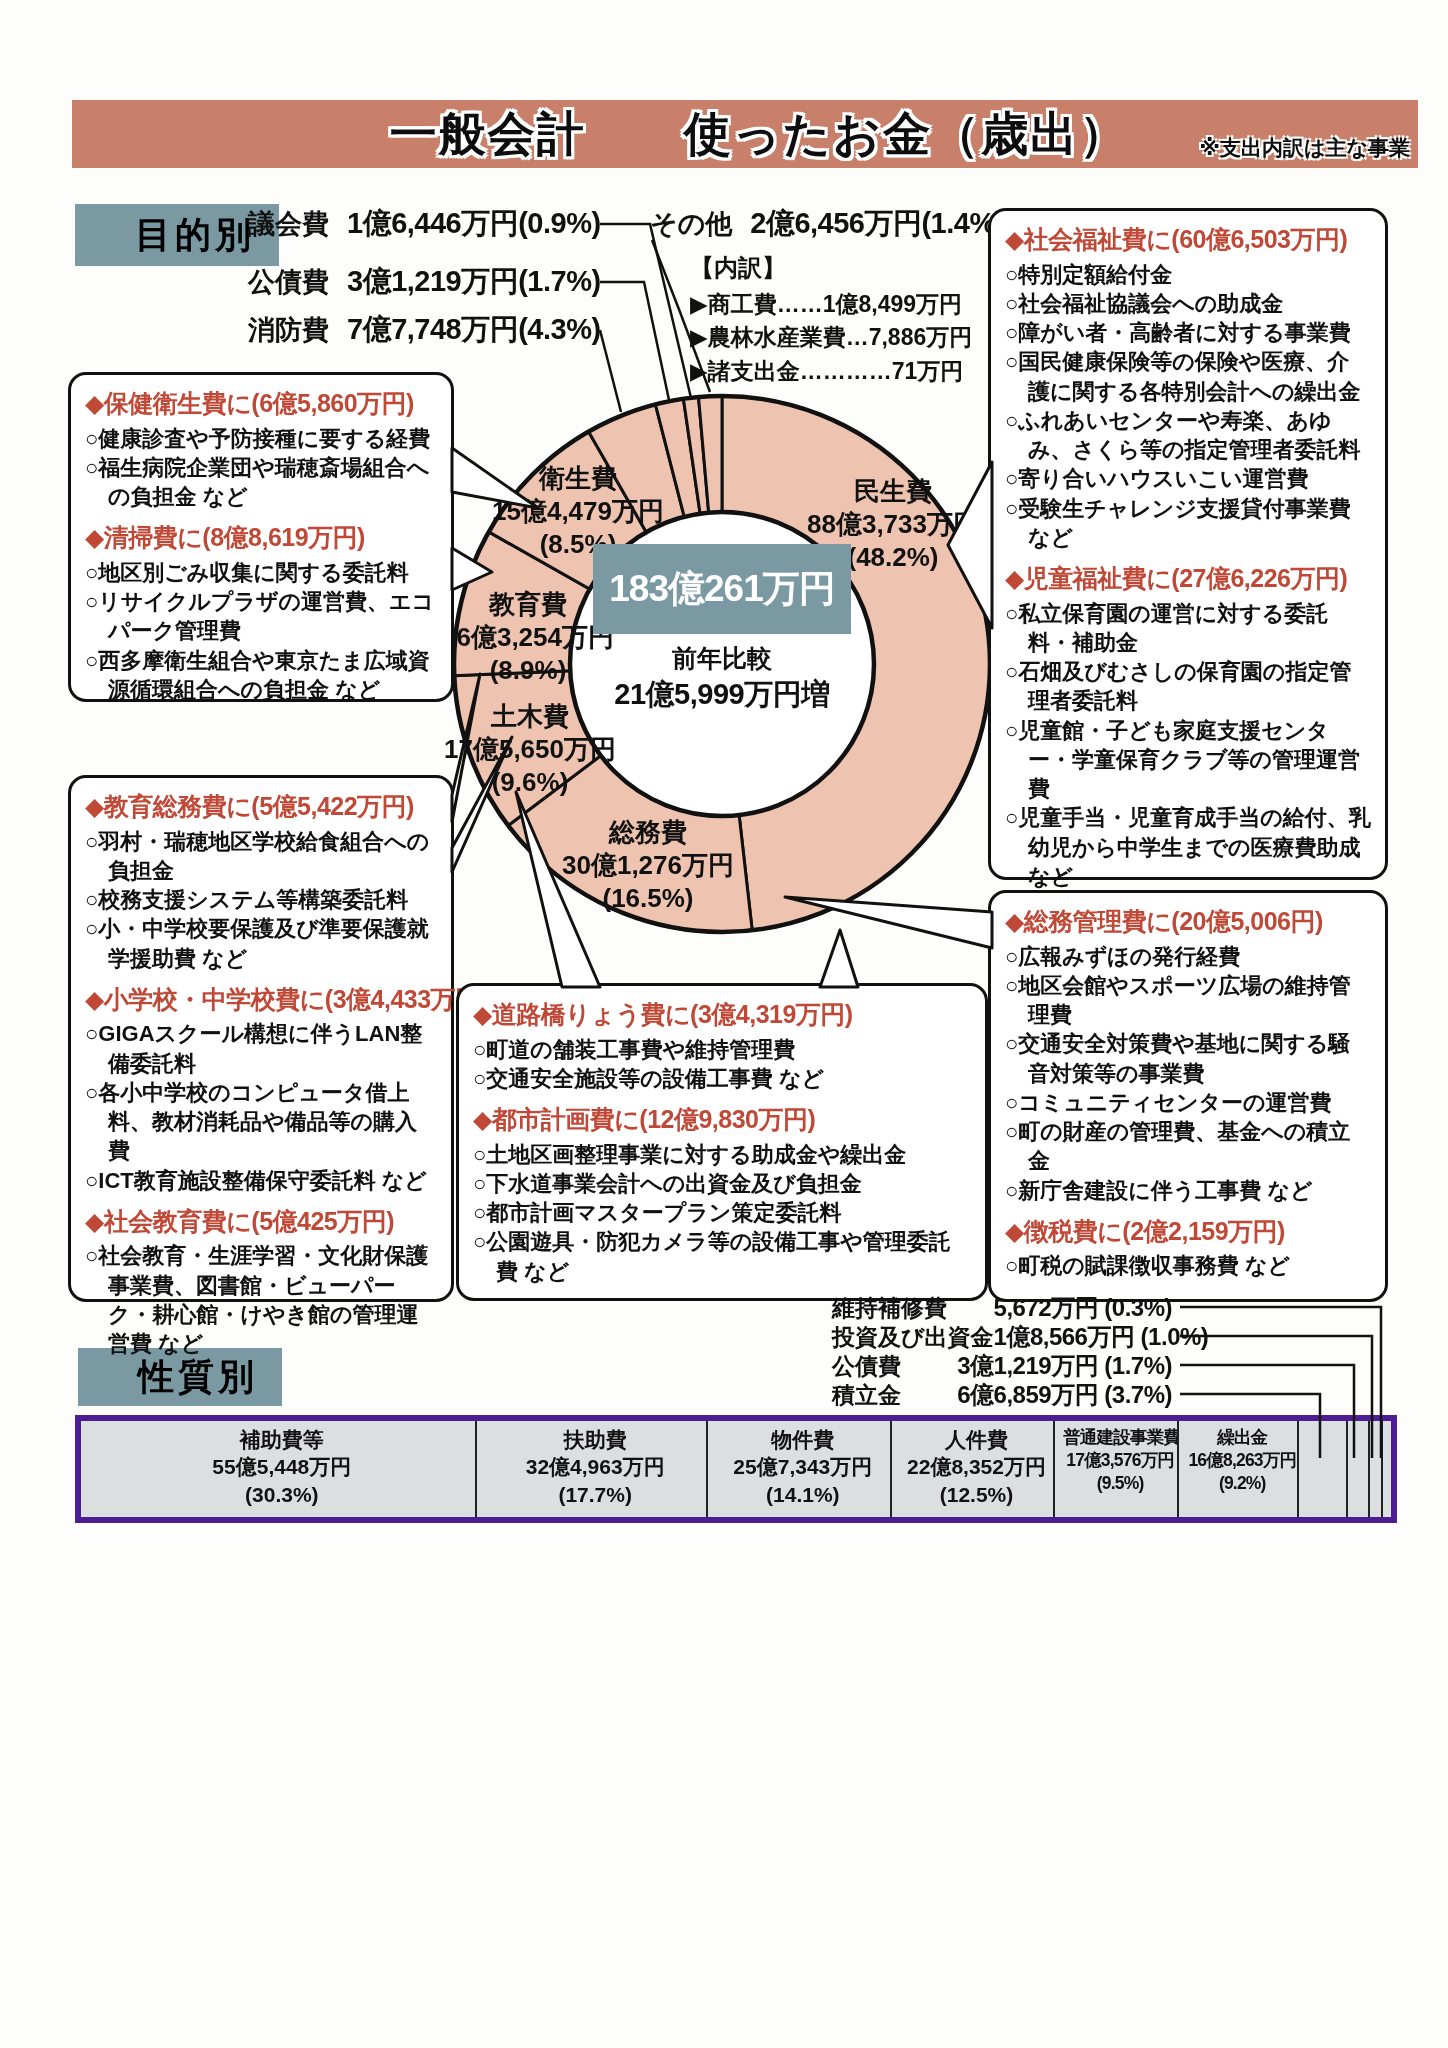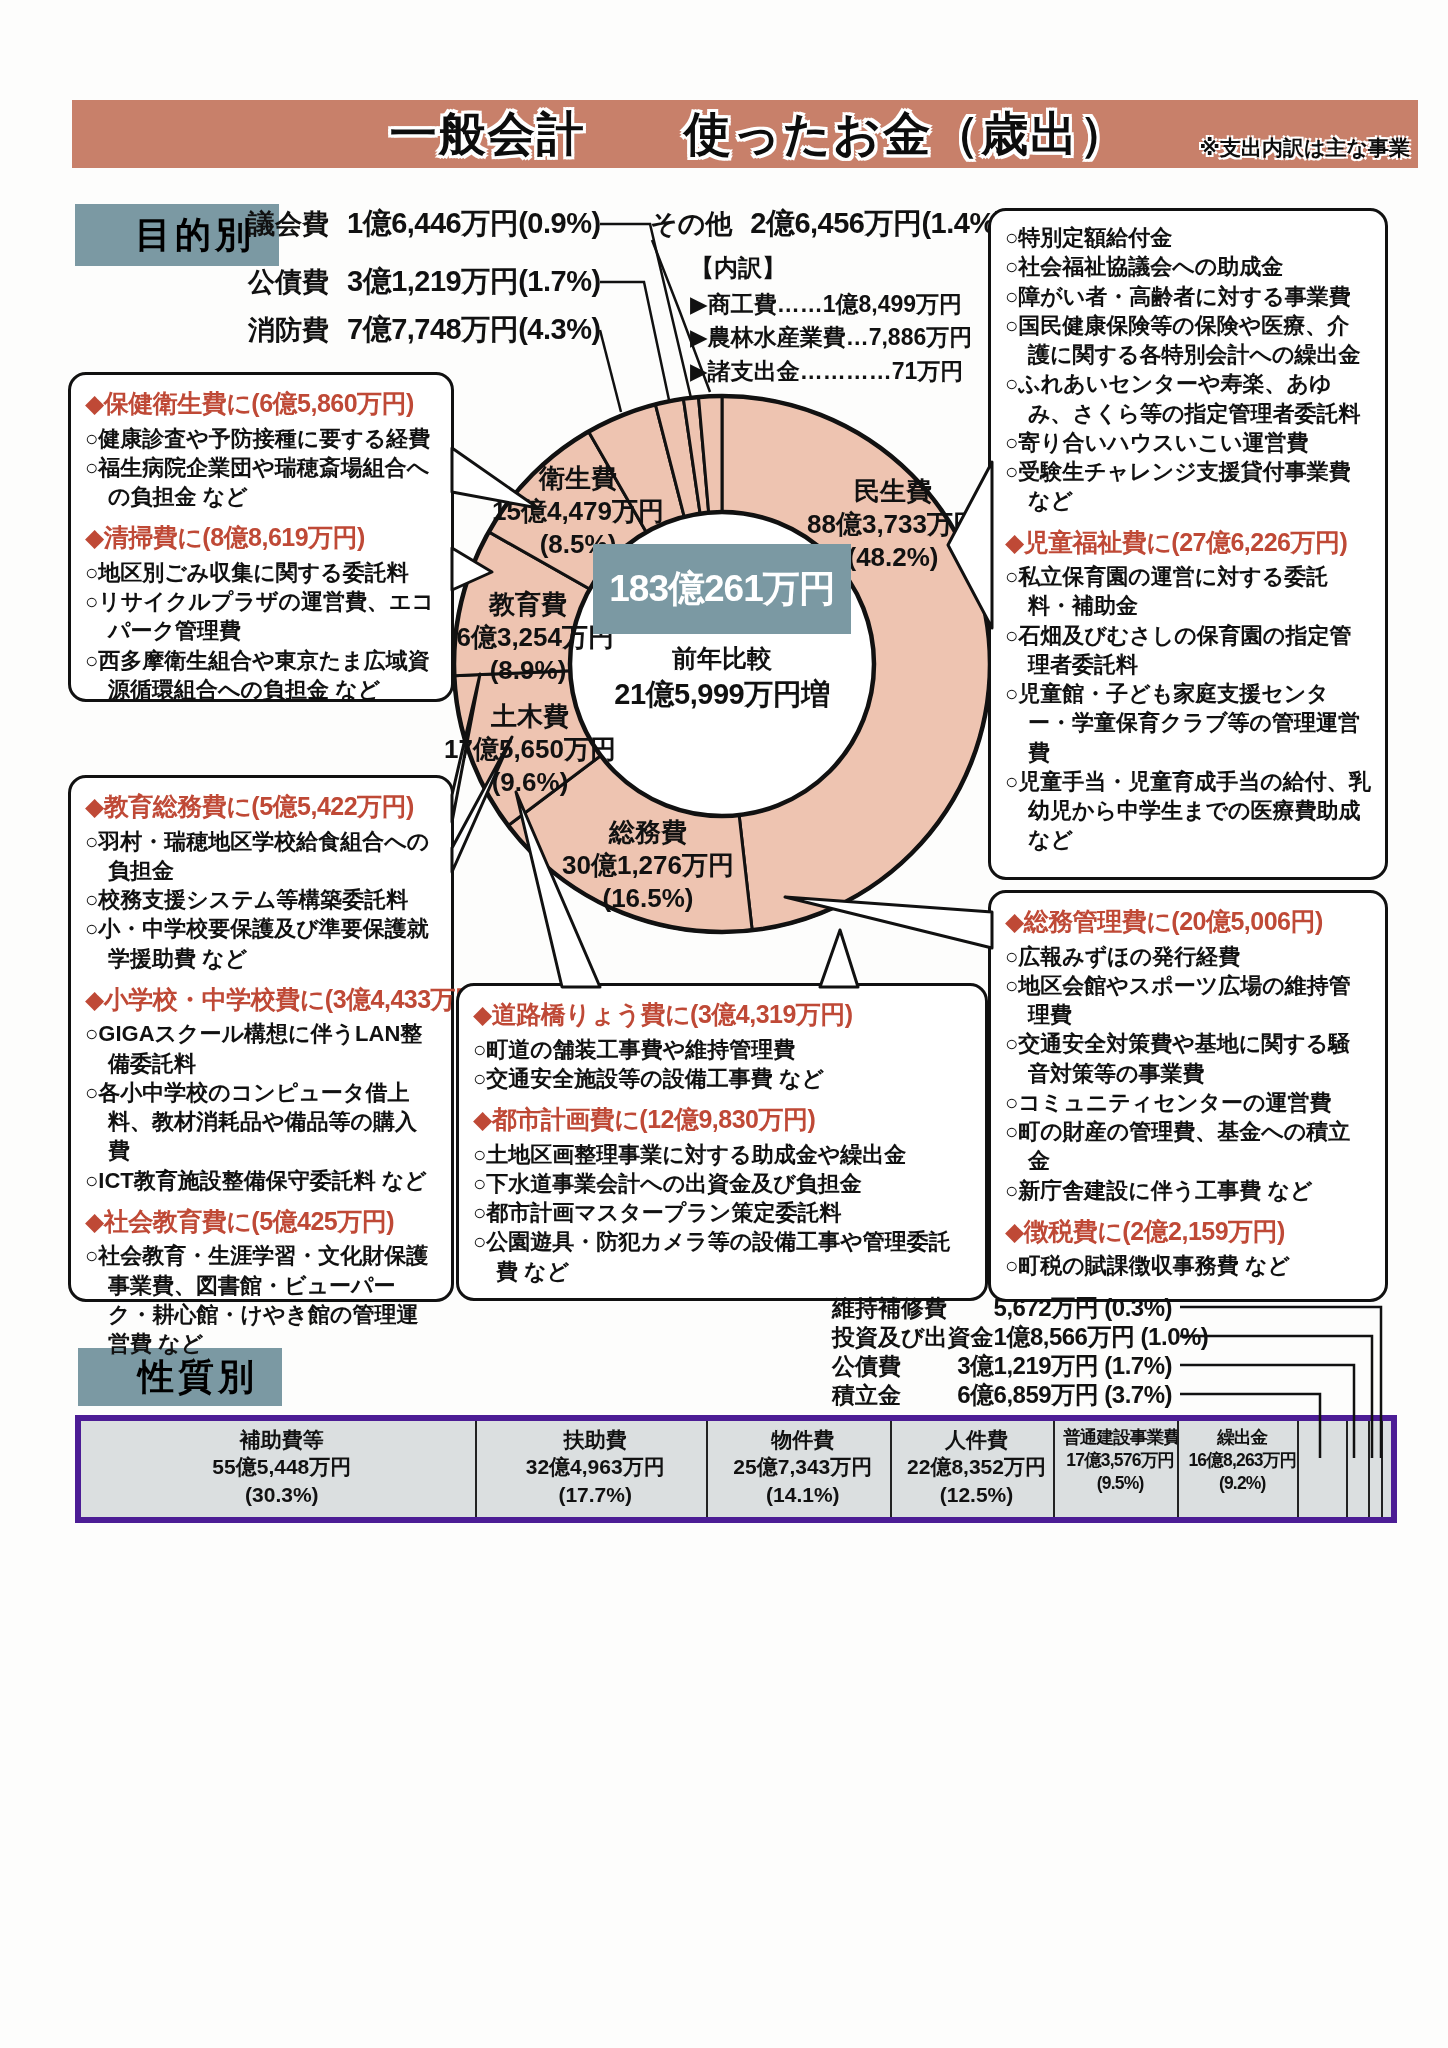--- a/index.html
+++ b/index.html
@@ -183,20 +183,21 @@
     <div class="box-sec">
       <div class="box-title" style="color: rgb(191, 73, 54);">◆社会教育費に(5億425万円)</div>
       <div class="box-items">
           <div class="box-item">○社会教育・生涯学習・文化財保護事業費、図書館・ビューパーク・耕心館・けやき館の管理運営費 など</div>
         </div>
     </div>
   </div>
 
   <div class="callout" style="left:988px;top:208px;width:400px;height:672px;">
     <div class="box-sec">
+      <div class="box-title" style="color: rgb(191, 73, 54);">◆社会福祉費に(60億6,503万円)</div>
       <div class="box-items">
           <div class="box-item">○特別定額給付金</div>
           <div class="box-item">○社会福祉協議会への助成金</div>
           <div class="box-item">○障がい者・高齢者に対する事業費</div>
           <div class="box-item">○国民健康保険等の保険や医療、介護に関する各特別会計への繰出金</div>
           <div class="box-item">○ふれあいセンターや寿楽、あゆみ、さくら等の指定管理者委託料</div>
           <div class="box-item">○寄り合いハウスいこい運営費</div>
           <div class="box-item">○受験生チャレンジ支援貸付事業費 など</div>
         </div>
     </div>

